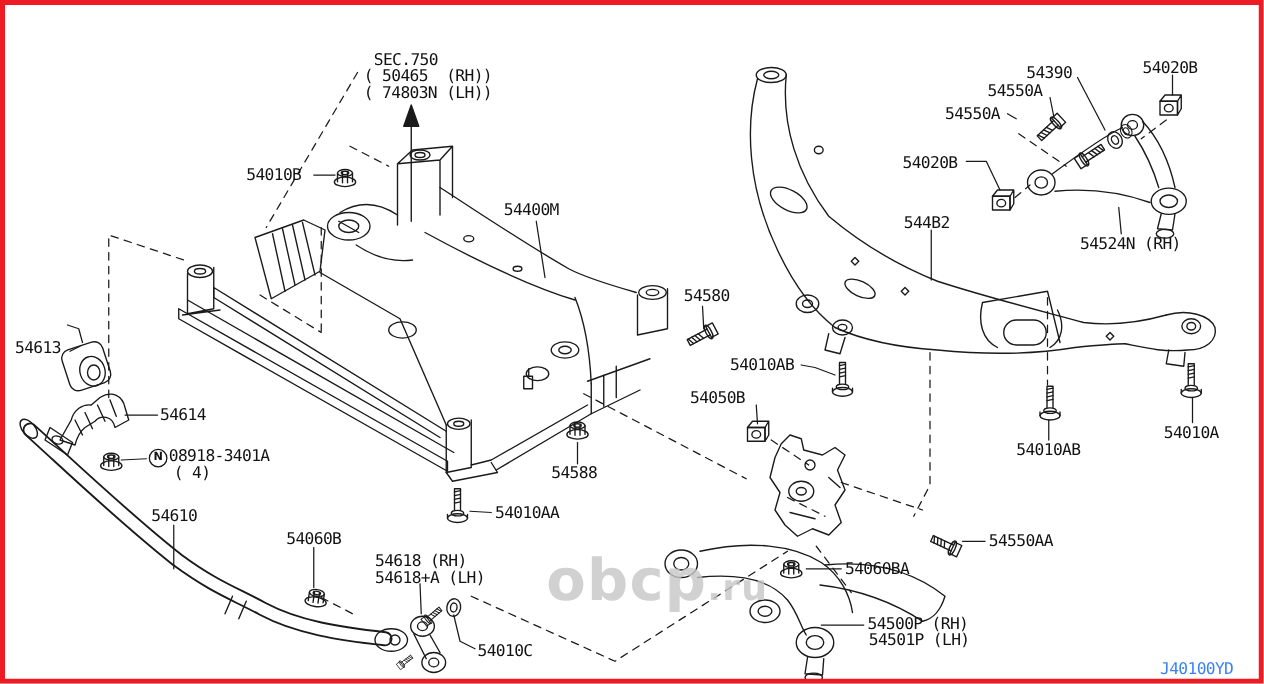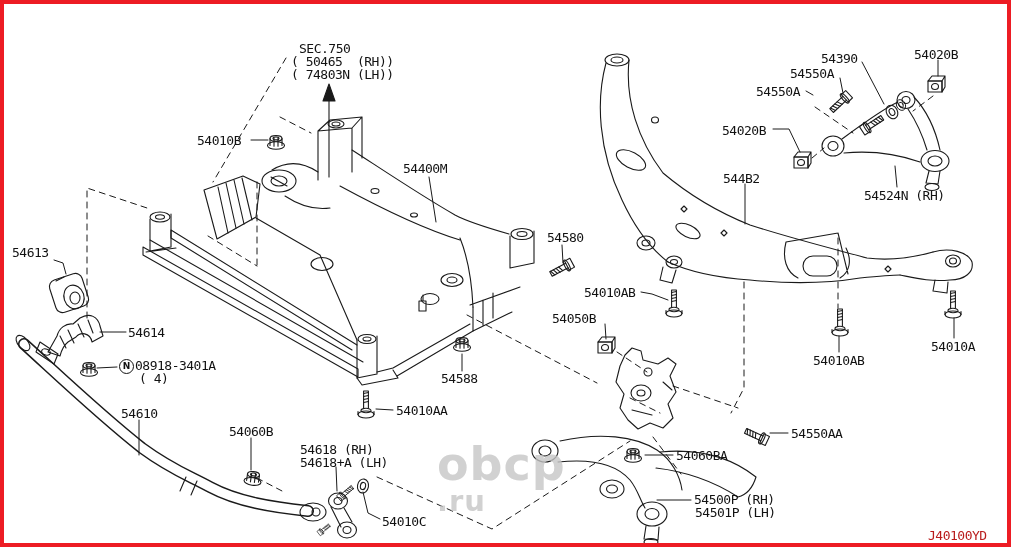--- a/index.html
+++ b/index.html
@@ -26,27 +26,26 @@
   .ncircle{
     position:absolute;left:119px;top:359px;z-index:10;
     width:13px;height:13px;border:1.3px solid #121212;border-radius:50%;
     font:bold 9px/13px "DejaVu Sans",sans-serif;text-align:center;color:#121212;
   }
   #watermark{
     position:absolute;left:437px;top:441px;z-index:5;
     color:#c6c6c6;opacity:.8;display:flex;align-items:baseline;
     font-family:"DejaVu Sans",sans-serif;font-weight:bold;letter-spacing:1px;
     user-select:none;
-    flex-direction:column;
   }
   #watermark .wm-main{font-size:46px;line-height:1;}
   #watermark .wm-tld{font-size:29px;line-height:1;}
   #diagram-code{
     position:absolute;left:928px;top:529px;z-index:10;
-    font:13px/1 "DejaVu Sans Mono",monospace;letter-spacing:-0.5px;color:#b91c1c;white-space:pre;
+    font:13px/1 "DejaVu Sans Mono",monospace;letter-spacing:-0.5px;color:#3b82f6;white-space:pre;
   }
 </style>
 </head>
 <body>
 
 <div id="stage">
 
   <svg id="art" width="1011" height="547" viewBox="0 0 1011 547">
     <defs>
       <g id="nutf">
@@ -297,21 +296,21 @@
   <div class="lbl" style="left:291px;top:55px">( 50465  (RH))</div>
   <div class="lbl" style="left:291px;top:68px">( 74803N (LH))</div>
 
   <div class="lbl" style="left:197px;top:134px">54010B</div>
   <div class="lbl" style="left:403px;top:162px">54400M</div>
   <div class="lbl" style="left:547px;top:231px">54580</div>
   <div class="lbl" style="left:584px;top:286px">54010AB</div>
   <div class="lbl" style="left:552px;top:312px">54050B</div>
   <div class="lbl" style="left:441px;top:372px">54588</div>
   <div class="lbl" style="left:396px;top:404px">54010AA</div>
-  <div class="lbl" style="left:12px;top:246px">54613</div>
+  <div class="lbl" style="left:12px;top:272px">54613</div>
   <div class="lbl" style="left:128px;top:326px">54614</div>
   <div class="ncircle">N</div>
   <div class="lbl" style="left:135px;top:359px">08918-3401A</div>
   <div class="lbl" style="left:139px;top:372px">( 4)</div>
   <div class="lbl" style="left:121px;top:407px">54610</div>
   <div class="lbl" style="left:229px;top:425px">54060B</div>
   <div class="lbl" style="left:300px;top:443px">54618 (RH)</div>
   <div class="lbl" style="left:300px;top:456px">54618+A (LH)</div>
   <div class="lbl" style="left:382px;top:515px">54010C</div>
   <div class="lbl" style="left:676px;top:449px">54060BA</div>

